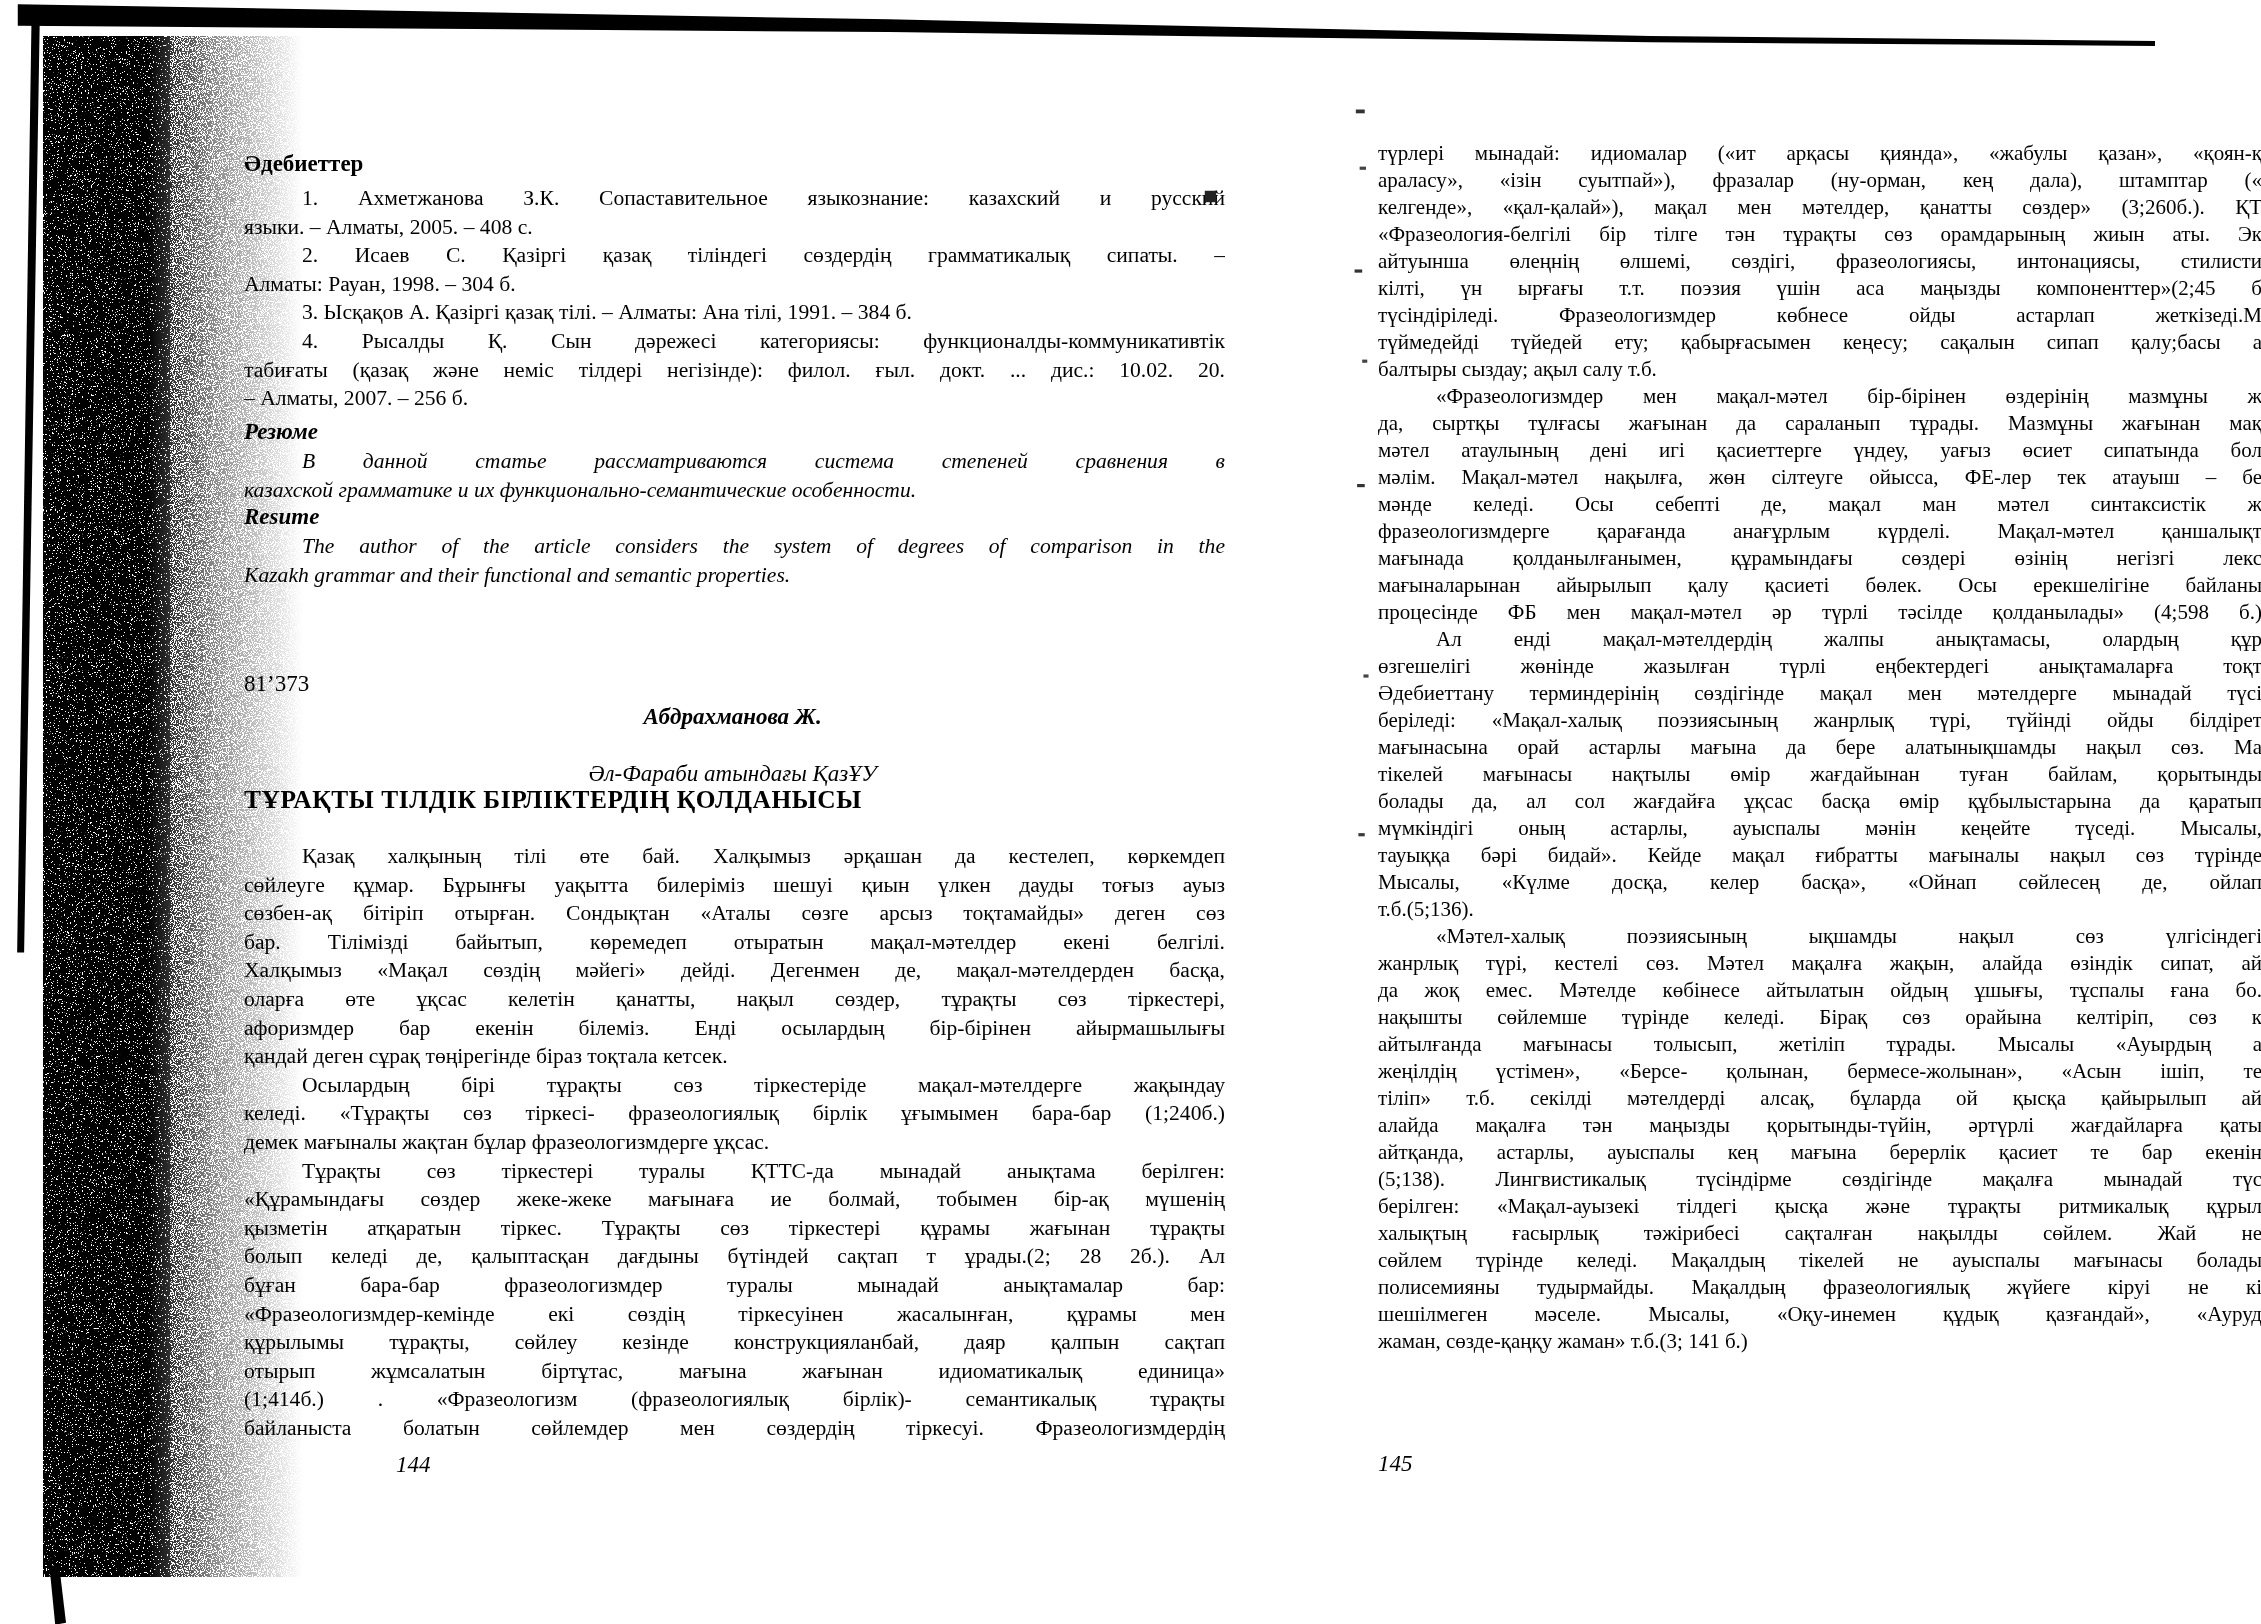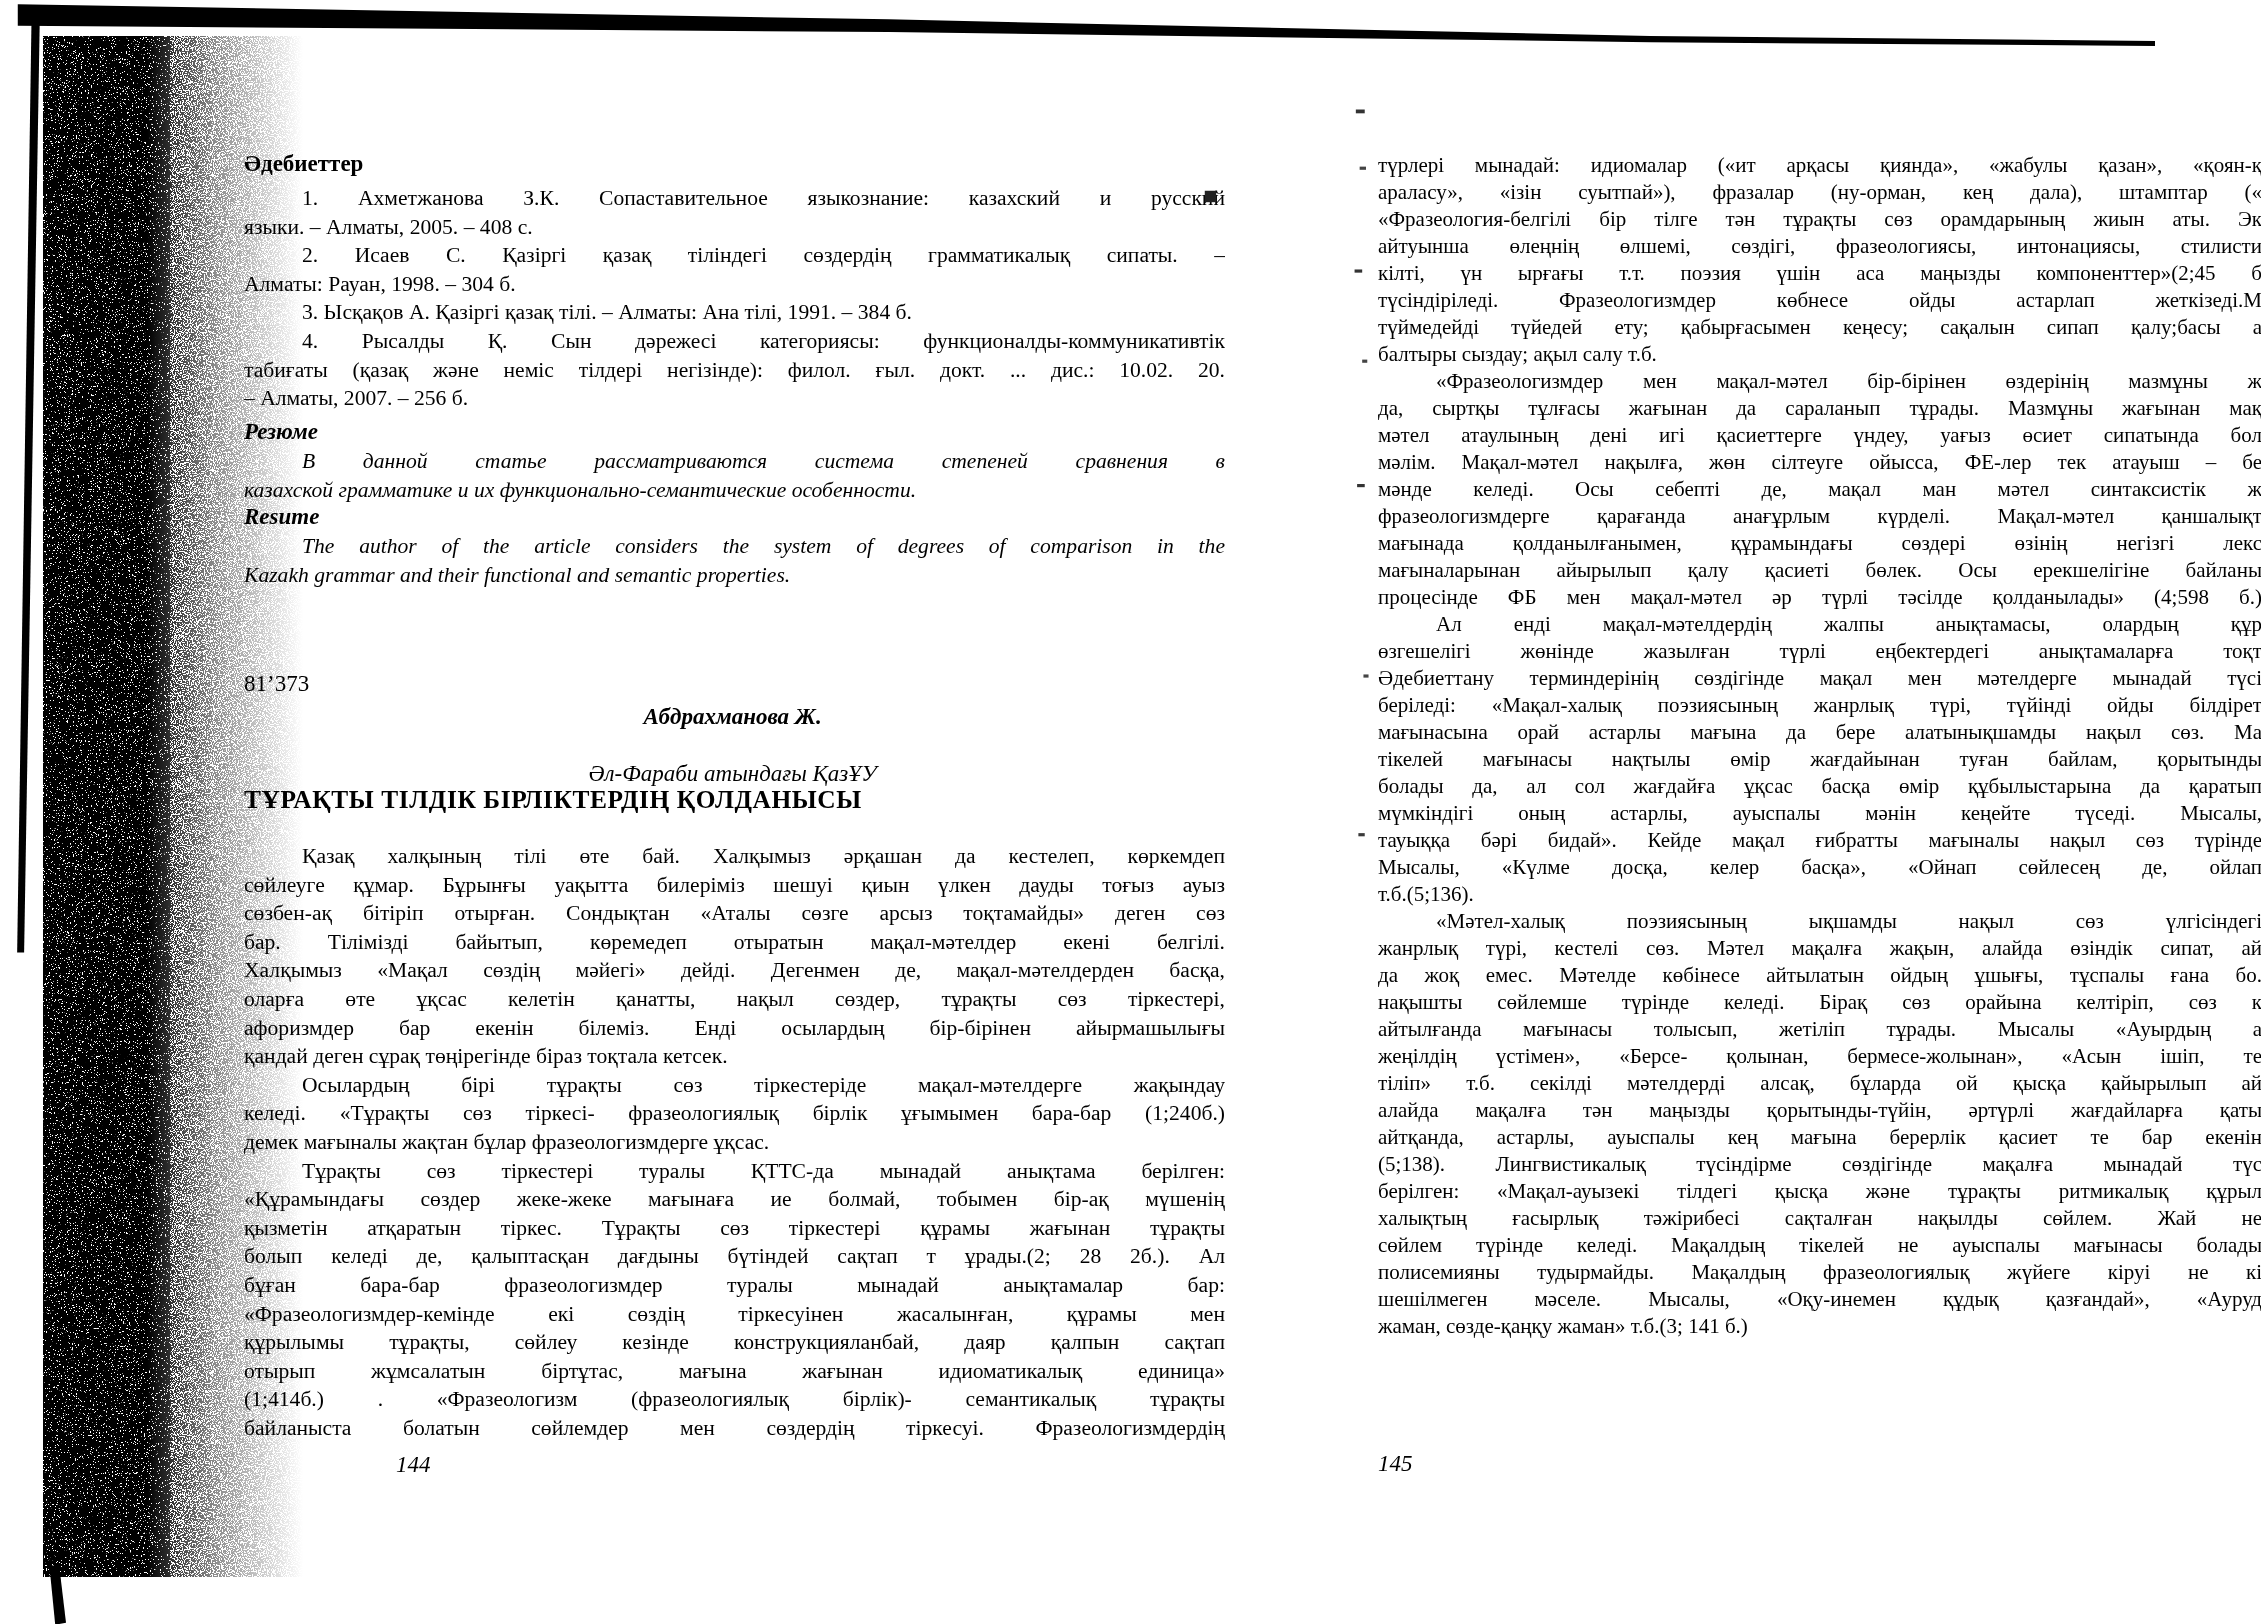--- a/index.html
+++ b/index.html
@@ -122,23 +122,24 @@
       <div class="line j">құрылымы тұрақты, сөйлеу кезінде конструкцияланбай, даяр қалпын сақтап</div>
       <div class="line j">отырып жұмсалатын біртұтас, мағына жағынан идиоматикалық единица»</div>
       <div class="line j">(1;414б.) . «Фразеологизм (фразеологиялық бірлік)- семантикалық тұрақты</div>
       <div class="line j">байланыста болатын сөйлемдер мен сөздердің тіркесуі. Фразеологизмдердің</div>
     </div>
 
   <div class="h-center pagenum shifted" style="top:1451px">144</div>
 </div>
 
 <div class="col right-col">
-  <div class="block" style="top:152px">
+  <div class="block" style="top:140px">
       <div class="line j">түрлері мынадай: идиомалар («ит арқасы қиянда», «жабулы қазан», «қоян-қ</div>
       <div class="line j">араласу», «ізін суытпай»), фразалар (ну-орман, кең дала), штамптар («</div>
+      <div class="line j">келгенде», «қал-қалай»), мақал мен мәтелдер, қанатты сөздер» (3;260б.). ҚТ</div>
       <div class="line j">«Фразеология-белгілі бір тілге тән тұрақты сөз орамдарының жиын аты. Эк</div>
       <div class="line j">айтуынша өлеңнің өлшемі, сөздігі, фразеологиясы, интонациясы, стилисти</div>
       <div class="line j">кілті, үн ырғағы т.т. поэзия үшін аса маңызды компоненттер»(2;45 б</div>
       <div class="line j">түсіндіріледі. Фразеологизмдер көбнесе ойды астарлап жеткізеді.М</div>
       <div class="line j">түймедейді түйедей ету; қабырғасымен кеңесу; сақалын сипап қалу;басы а</div>
       <div class="line">балтыры сыздау; ақыл салу т.б.</div>
       <div class="line ind j">«Фразеологизмдер мен мақал-мәтел бір-бірінен өздерінің мазмұны ж</div>
       <div class="line j">да, сыртқы тұлғасы жағынан да сараланып тұрады. Мазмұны жағынан мақ</div>
       <div class="line j">мәтел атаулының дені игі қасиеттерге үндеу, уағыз өсиет сипатында бол</div>
       <div class="line j">мәлім. Мақал-мәтел нақылға, жөн сілтеуге ойысса, ФЕ-лер тек атауыш – бе</div>

